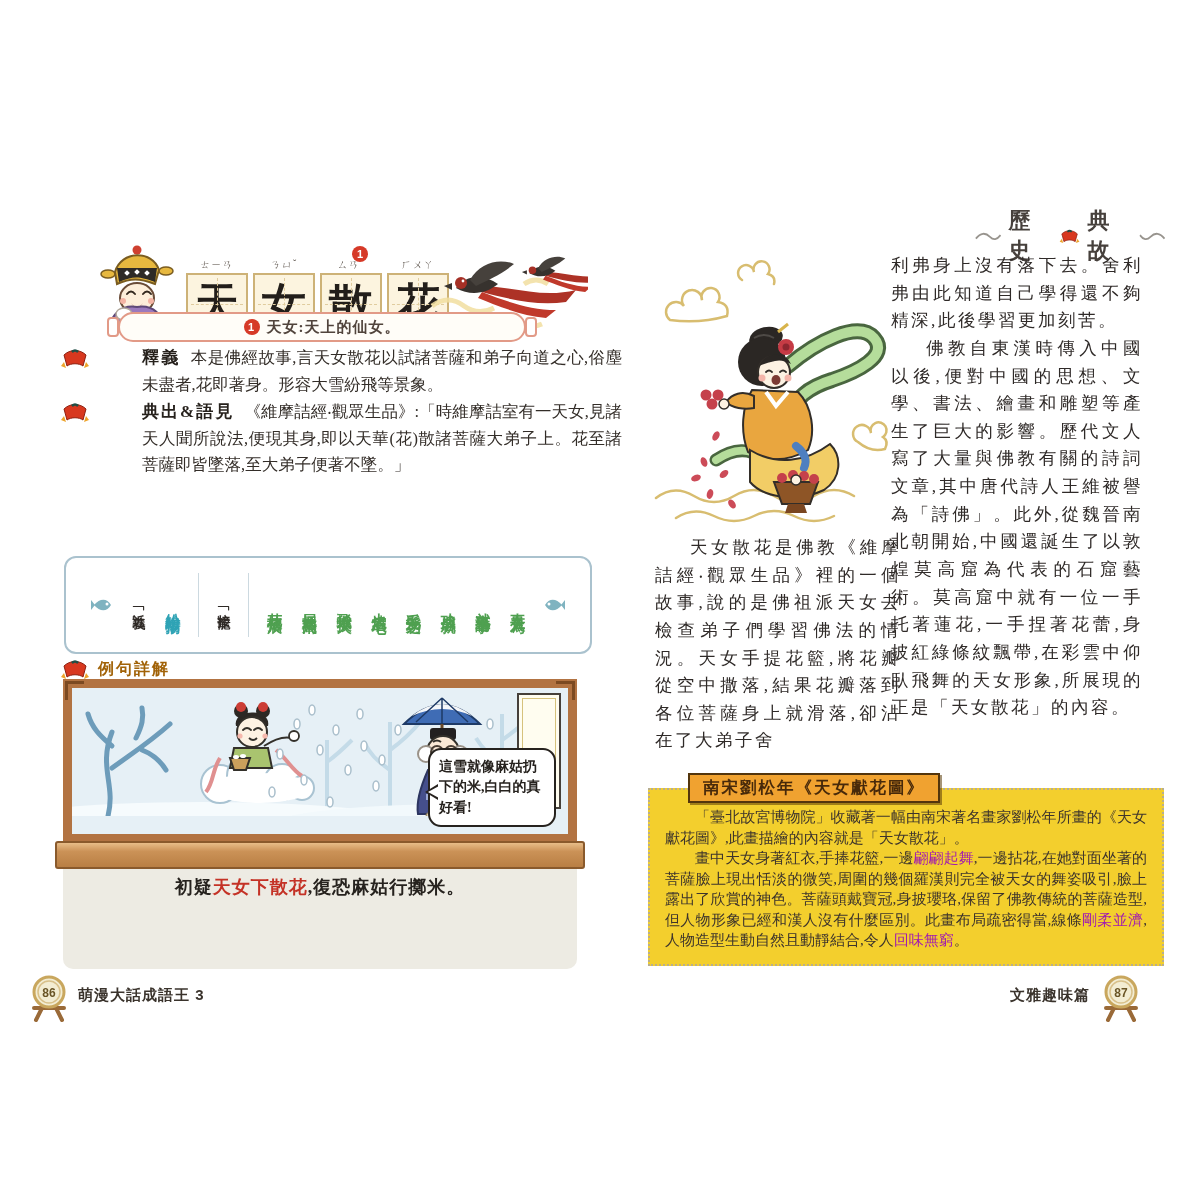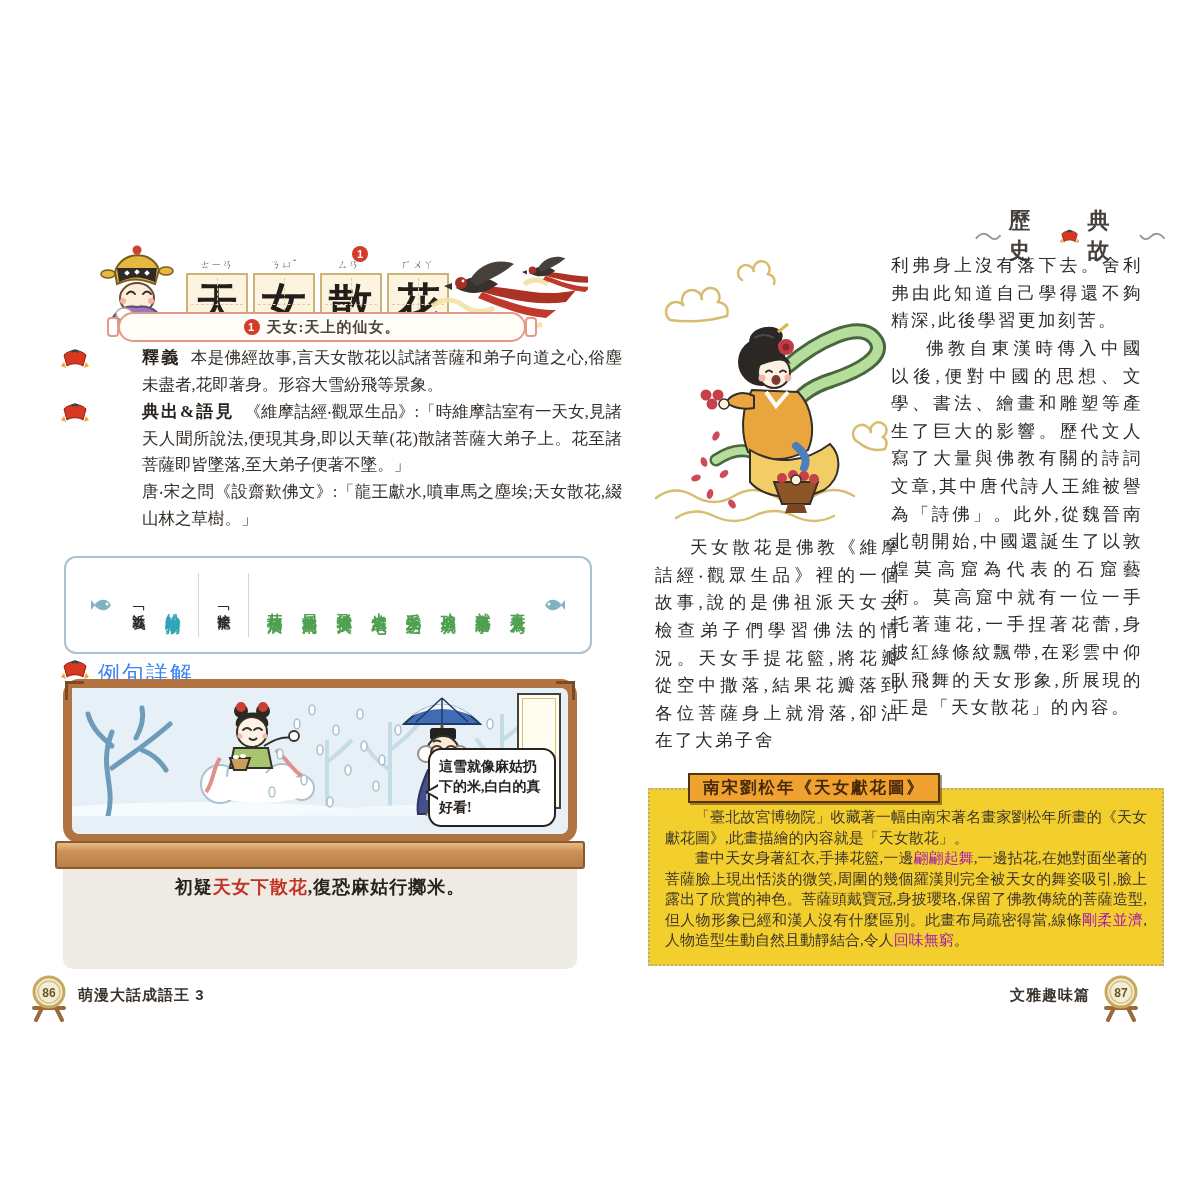--- a/index.html
+++ b/index.html
@@ -25,24 +25,24 @@
   .hat{width:30px;height:22px;}
 
   
   .rel-box{left:64px;top:556px;width:508px;height:94px;border:2px solid #aac2ce;border-radius:12px;background:#fff;display:flex;align-items:center;justify-content:space-evenly;padding:0 8px;}
   .v{writing-mode:vertical-rl;letter-spacing:2px;}
   .v.lb{font-size:13px;font-weight:bold;color:#2f2a26;}
   .v.syn{font-size:15px;font-weight:bold;color:#2fa3b5;}
   .v.chain{font-size:15px;font-weight:bold;color:#4fa050;}
   .vdiv{width:1px;height:64px;background:#ccd9e0;}
 
-  .lijv{left:98px;top:659px;font-size:22px;font-weight:normal;letter-spacing:2px;color:#3b82f6;}
-
-  
-  .comic{left:63px;top:679px;width:496px;height:146px;border:9px solid #b27342;border-radius:16px;background:#e6f0f6;}
+  .lijv{left:98px;top:659px;font-size:16px;font-weight:bold;letter-spacing:2px;color:#a16207;}
+
+  
+  .comic{left:63px;top:679px;width:496px;height:146px;border:9px solid #b27342;border-radius:0;background:#e6f0f6;}
   .corner{position:absolute;width:16px;height:16px;border:3px solid #7c4a22;}
   .c-tl{left:-7px;top:-7px;border-right:none;border-bottom:none;}
   .c-tr{right:-7px;top:-7px;border-left:none;border-bottom:none;}
   .cast-box{position:absolute;top:5px;right:7px;width:44px;height:116px;background:#fffdf0;border:2px solid #46403a;padding:3px;box-sizing:border-box;}
   .cast-in{width:100%;height:100%;border:1px solid #d6c27c;box-sizing:border-box;writing-mode:vertical-rl;font-size:10.5px;line-height:1.45;letter-spacing:1px;color:#3a332c;text-align:center;padding:2px;}
   .bubble{position:absolute;right:12px;top:60px;width:128px;background:#fff;border:2px solid #26221e;border-radius:13px;padding:7px 9px;font-size:14px;line-height:1.45;font-weight:bold;color:#26221e;text-align:left;box-sizing:border-box;}
   .bubble::before{content:"";position:absolute;left:-13px;top:34px;border:8px solid transparent;border-right:13px solid #26221e;}
   .bubble::after{content:"";position:absolute;left:-8px;top:36px;border:6px solid transparent;border-right:11px solid #fff;}
   .desk{left:55px;top:841px;width:530px;height:28px;background:linear-gradient(#e8bd88,#cb9257 35%,#b97f44);border:2px solid #8a5a2c;border-radius:3px;box-sizing:border-box;}
   .panel{left:63px;top:869px;width:514px;height:100px;background:#edebe3;border-radius:0 0 10px 10px;box-sizing:border-box;padding:6px 14px 0;}
@@ -152,21 +152,20 @@
     </div>
 
     <svg class="abs hat" style="left:60px;top:401px;" viewBox="0 0 30 22">
       <path d="M4 15 l-3 4 5 2 Z" fill="#eda42c"></path>
         <path d="M26 15 l3 4 -5 2 Z" fill="#eda42c"></path>
       <path d="M4 8 C10 2 20 2 26 8 L23 19 C19 16 11 16 7 19 Z" fill="#d8381f" stroke="#8c1f10"></path>
       <path d="M12 5 q3 -3 6 0" stroke="#1f4f46" stroke-width="2.5" fill="none"></path>
     </svg>
     <div class="abs sect" style="top:398px;">
       <span class="lbl">典出&amp;語見</span><span>《維摩詰經‧觀眾生品》:「時維摩詰室有一天女,見諸天人聞所說法,便現其身,即以天華(花)散諸菩薩大弟子上。花至諸菩薩即皆墜落,至大弟子便著不墜。」</span>
-      <div>唐‧宋之問《設齋歎佛文》:「龍王獻水,噴車馬之塵埃;天女散花,綴山林之草樹。」</div>
     </div>
 
     <div class="abs rel-box">
       <svg width="24" height="20" viewBox="0 0 24 20">
         <path d="M4 10 C10 3 17 3 21 10 C17 17 10 17 4 10 Z" fill="#7fb3c0"></path>
         <path d="M5 10 l-4 -5 0 10 Z" fill="#7fb3c0"></path>
           <circle cx="17" cy="9" r="1.5" fill="#fff"></circle>
       </svg>
       <span class="v lb">「近義」</span>
       <span class="v syn">紛紛揚揚</span>

